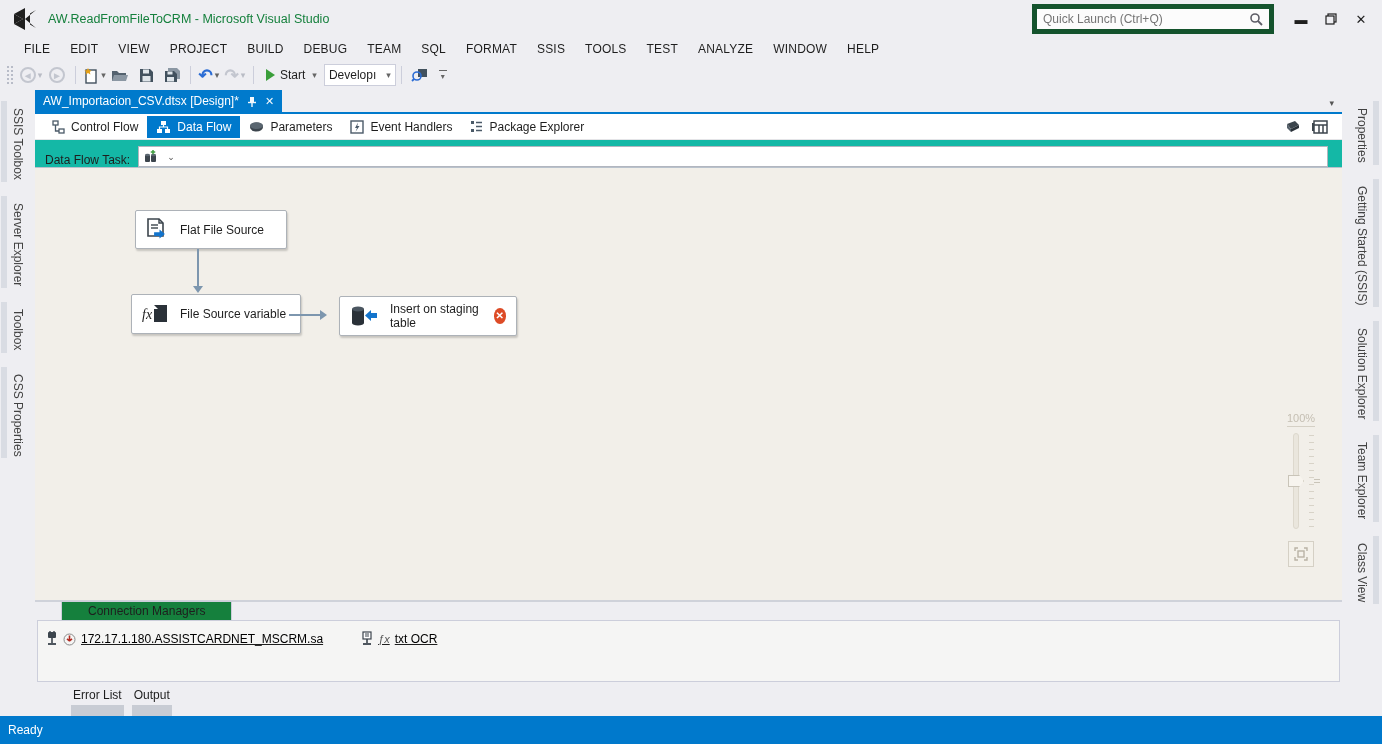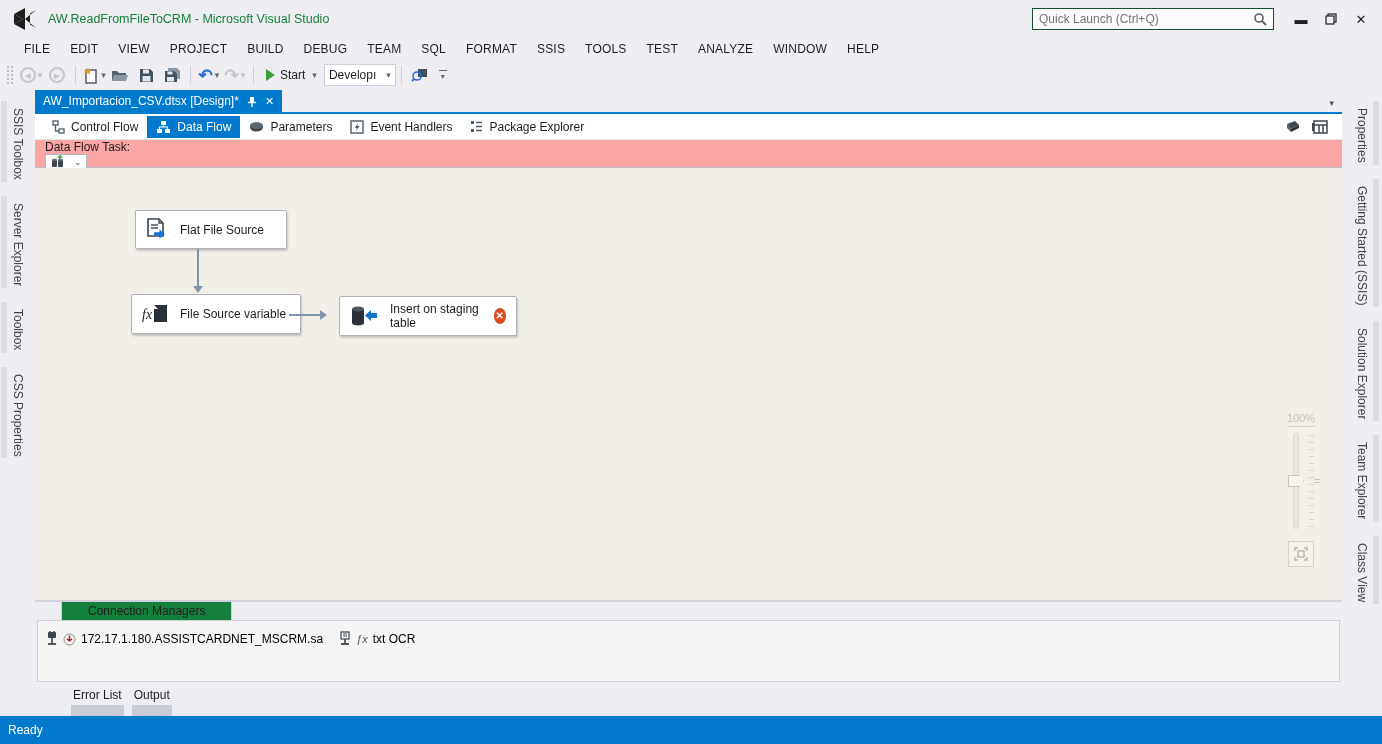--- a/index.html
+++ b/index.html
@@ -9,21 +9,21 @@
     font-size:12px; color:#1e1e1e;
     background:#eeeef2;
     display:flex; flex-direction:column;
     user-select:none;
   }
   
   .titlebar { height:38px; display:flex; align-items:center; background:#eeeef2; padding:0 6px 0 12px; flex:0 0 auto; }
   .vslogo { width:26px; height:22px; margin-right:10px; }
   .title-text { color:#15803d; font-size:12.5px; }
   .title-spacer { flex:1; }
-  .quick-launch { width:242px; height:22px; background:#fcfcfc; border:1px solid #14532d; display:flex; align-items:center; padding:0 6px; margin-right:12px; }
+  .quick-launch { width:242px; height:30px; background:#fcfcfc; border:5px solid #14532d; display:flex; align-items:center; padding:0 6px; margin-right:12px; }
   .quick-launch input { flex:1; border:none; outline:none; background:transparent; font-family:"Liberation Sans",sans-serif; font-size:12px; color:#777; }
   .win-btn { width:30px; height:24px; display:flex; align-items:center; justify-content:center; color:#1e1e1e; font-size:13px; cursor:default; }
   
   .menubar { height:22px; display:flex; align-items:center; padding-left:14px; background:#eeeef2; flex:0 0 auto; }
   .menu-item { padding:2px 10px; color:#1e1e1e; letter-spacing:.2px; }
   
   .toolbar { height:30px; display:flex; align-items:center; background:#eeeef2; padding-left:2px; flex:0 0 auto; }
   .grip { width:8px; height:20px; margin:0 4px; background:
       radial-gradient(circle, #b8bcc8 1px, transparent 1.2px) 0 0/4px 4px repeat; }
   .tb-btn { height:24px; min-width:24px; display:flex; align-items:center; justify-content:center; margin:0 1px; }
@@ -58,21 +58,21 @@
   .doc-row-spacer { flex:1; }
   .tablist-caret { color:#555; font-size:9px; padding:0 8px 4px 0; }
   .blue-line { height:2px; background:#007acc; }
   
   .designer-tabs { height:26px; background:#fff; display:flex; align-items:center; padding-left:8px; border-bottom:1px solid #e4e4e7; }
   .dtab { display:flex; align-items:center; gap:6px; height:22px; padding:0 9px; color:#1e1e1e; }
   .dtab.active { background:#0079cc; color:#fff; }
   .designer-tabs .spacer { flex:1; }
   .corner-icons { display:flex; align-items:center; gap:12px; padding-right:14px; }
   
-  .dft-row { height:28px; background:#fca5a5; display:flex; align-items:flex-start; padding:0 14px 0 10px; border-bottom:1px solid #b9c2cc;flex-direction:column; }
+  .dft-row { height:28px; background:#14b8a6; display:flex; align-items:flex-end; padding:0 14px 0 10px; border-bottom:1px solid #b9c2cc; }
   .dft-label { margin-right:8px; color:#1e1e1e; }
   .dft-combo { flex:1; height:21px; background:#fff; border:1px solid #b2b6bf; display:flex; align-items:center; padding:0 4px; gap:6px; }
   .dft-combo .val { flex:1; color:#555; }
   .dft-combo .caret { font-size:9px; color:#555; }
   
   .canvas { flex:1; position:relative; background:#f2efe9; overflow:hidden; }
   .node { position:absolute; background:#fff; border:1px solid #adb2b8; border-radius:2px; box-shadow:1px 2px 2px rgba(0,0,0,.18); display:flex; align-items:center; padding:0 10px; gap:12px;margin-left:12px; }
   .node .nlabel { color:#1e1e1e; }
   .err-badge { width:16px; height:16px; border-radius:50%; background:#dd4b26; color:#fff; font-size:10px; font-weight:bold; display:flex; align-items:center; justify-content:center; line-height:1; }
   .conn-v { position:absolute; width:2px; background:#7d96ae; }
@@ -86,21 +86,21 @@
   .zoom-track { position:absolute; left:9px; top:0; width:6px; height:96px; background:#eae6dd; border:1px solid #ddd8cd; border-radius:3px; }
   .zoom-ticks { position:absolute; right:4px; top:2px; width:5px; height:92px;
       background:repeating-linear-gradient(to bottom,#d8d3c8 0 1px,transparent 1px 7px); }
   .zoom-thumb { position:absolute; left:4px; top:42px; width:16px; height:12px; background:#f7f4ee; border:1px solid #c9c4b8;
       clip-path:polygon(0 0,70% 0,100% 50%,70% 100%,0 100%); }
   .zoom-dash { position:absolute; right:-2px; top:46px; width:6px; height:4px; border-top:1px solid #c9c4b8; border-bottom:1px solid #c9c4b8; }
   .fit-btn { margin-top:12px; width:26px; height:26px; border:1px solid #d5d0c5; background:#f4f1ea; display:flex; align-items:center; justify-content:center; }
   
   .conn-tab-row { height:20px; display:flex; align-items:flex-end; padding-left:26px; background:#eeeef2; border-top:2px solid #cfd2da; }
   .conn-tab { height:19px; background:#15803d; border:1px solid #cccedb; border-bottom:none; padding:2px 26px 0; color:#1e1e1e; }
-  .conn-panel { height:62px; margin:0 2px 0 2px; background:#f5f5f4; border:1px solid #cccedb; display:flex; align-items:flex-start; padding:10px 8px; gap:16px; }
+  .conn-panel { height:62px; margin:0 2px 0 2px; background:#f5f5f4; border:1px solid #cccedb; display:flex; align-items:flex-start; padding:10px 8px; gap:38px;text-decoration:underline; }
   .cm-item { display:flex; align-items:center; gap:5px; color:#000; }
   .cm-item .cm-label { font-size:12px; }
   .fx-small { font-style:italic; color:#555; font-size:11px; }
   
   .bottom-zone { height:34px; background:#eeeef2; padding:6px 0 0 36px; display:flex; gap:8px; }
   .btab { display:flex; flex-direction:column; align-items:stretch; }
   .btab .lbl { padding:0 2px; }
   .btab .bbar { height:11px; margin-top:3px; background:#c8ccd4; }
   
   .statusbar { height:28px; background:#0079cc; color:#fff; display:flex; align-items:center; padding-left:8px; flex:0 0 auto; }

